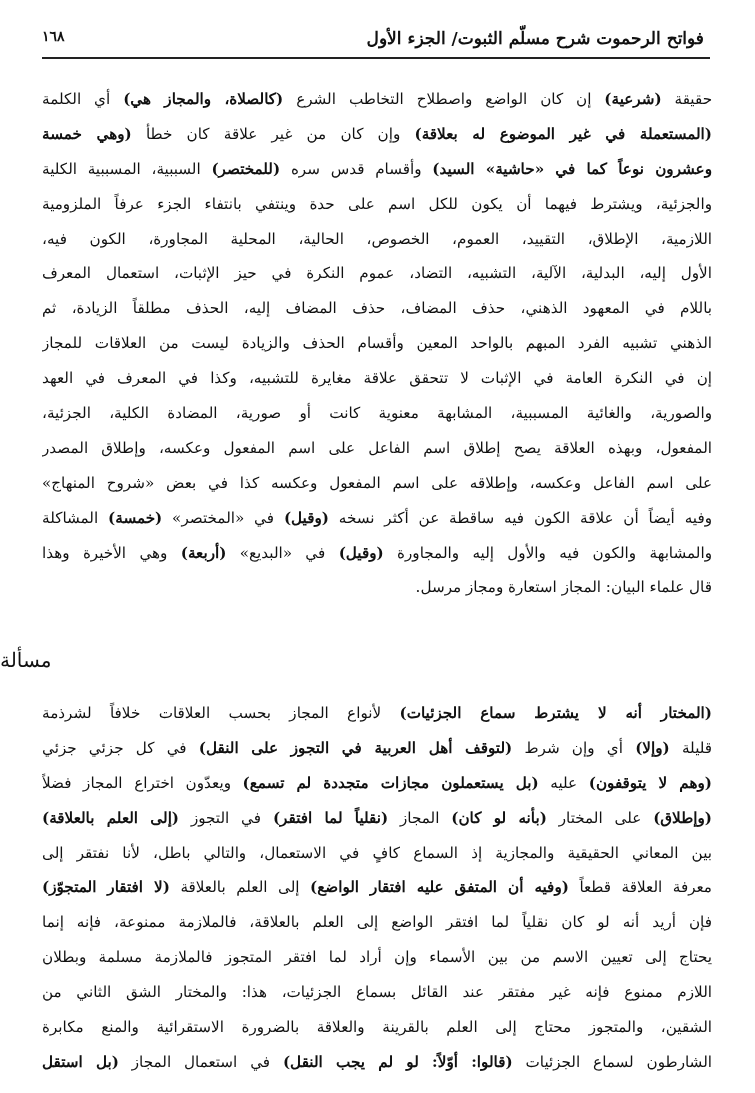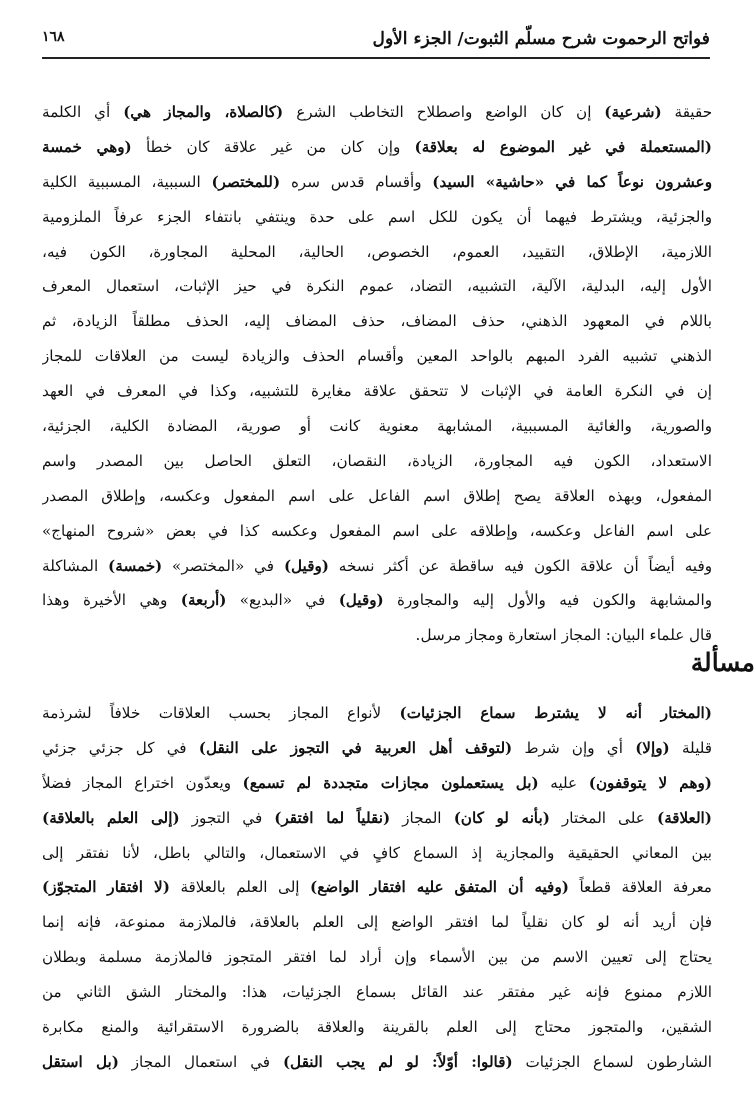--- a/index.html
+++ b/index.html
@@ -1,30 +1,30 @@
 <!DOCTYPE html>
 <html><head>
 <meta charset="utf-8">
 <style>
   html, body { margin: 0; padding: 0; background: #ffffff; }
   body { width: 755px; height: 1093px; position: relative; overflow: hidden; color: #111; }
   .page { position: absolute; left: 0; top: 0; width: 755px; height: 1093px; }
   .header { position: absolute; left: 42px; top: 24px; width: 668px; height: 32px; direction: rtl;
             font-family: "DejaVu Serif", serif; font-weight: bold; font-size: 17px; }
-  .header .title { position: absolute; right: 0; top: 4px; white-space: nowrap; }
+  .header .title { position: absolute; right: 6px; top: 4px; white-space: nowrap; }
   .header .pagenum { position: absolute; left: 0; top: 4px; font-size: 14px; }
   .rule { position: absolute; left: 42px; top: 57px; width: 668px; height: 2px; background: #222; }
   .body-text { position: absolute; left: 42px; width: 670px; direction: rtl;
                font-family: "DejaVu Serif", serif; font-size: 15.2px; line-height: 34.9px; }
   .line { display: block; height: 34.9px; white-space: nowrap; text-align: justify; text-align-last: justify; overflow: hidden; }
   .line.last { text-align-last: right; }
   .line span b, b { font-weight: bold; }
-  #para1 { top: 82px; margin-top: 13px; }
-  .section-heading { position: absolute; left: 0; width: 755px; top: 648px; text-align: right;
-                     font-family: "DejaVu Serif", serif; font-weight: bold; font-size: 25px; direction: rtl; }
+  #para1 { top: 82px; }
+  .section-heading { position: absolute; left: 0; width: 755px; top: 648px; text-align: left;
+                     font-family: "DejaVu Serif", serif; font-weight: normal; font-size: 20px; direction: rtl; }
   #para2 { top: 696px; }
 </style>
 </head>
 <body>
 
 <div class="page">
   <div class="header">
     <span class="title">فواتح الرحموت شرح مسلّم الثبوت/ الجزء الأول</span>
     <span class="pagenum">١٦٨</span>
   </div>
@@ -34,35 +34,34 @@
       <span class="line"><span>حقيقة </span><b>(شرعية)</b><span> إن كان الواضع واصطلاح التخاطب الشرع </span><b>(كالصلاة، والمجاز هي)</b><span> أي الكلمة</span></span>
       <span class="line"><b>(المستعملة في غير الموضوع له بعلاقة)</b><span> وإن كان من غير علاقة كان خطأ </span><b>(وهي خمسة</b></span>
       <span class="line"><b>وعشرون نوعاً كما في «حاشية» السيد)</b><span> وأقسام قدس سره </span><b>(للمختصر)</b><span> السببية، المسببية الكلية</span></span>
       <span class="line"><span>والجزئية، ويشترط فيهما أن يكون للكل اسم على حدة وينتفي بانتفاء الجزء عرفاً الملزومية</span></span>
       <span class="line"><span>اللازمية، الإطلاق، التقييد، العموم، الخصوص، الحالية، المحلية المجاورة، الكون فيه،</span></span>
       <span class="line"><span>الأول إليه، البدلية، الآلية، التشبيه، التضاد، عموم النكرة في حيز الإثبات، استعمال المعرف</span></span>
       <span class="line"><span>باللام في المعهود الذهني، حذف المضاف، حذف المضاف إليه، الحذف مطلقاً الزيادة، ثم</span></span>
       <span class="line"><span>الذهني تشبيه الفرد المبهم بالواحد المعين وأقسام الحذف والزيادة ليست من العلاقات للمجاز</span></span>
       <span class="line"><span>إن في النكرة العامة في الإثبات لا تتحقق علاقة مغايرة للتشبيه، وكذا في المعرف في العهد</span></span>
       <span class="line"><span>والصورية، والغائية المسببية، المشابهة معنوية كانت أو صورية، المضادة الكلية، الجزئية،</span></span>
-      <span class="line"><span>الاستعداد، الكون فيه المجاورة، الزيادة، النقصان، التعلق الحاصل بين المصدر واسم</span></span>
       <span class="line"><span>المفعول، وبهذه العلاقة يصح إطلاق اسم الفاعل على اسم المفعول وعكسه، وإطلاق المصدر</span></span>
       <span class="line"><span>على اسم الفاعل وعكسه، وإطلاقه على اسم المفعول وعكسه كذا في بعض «شروح المنهاج»</span></span>
       <span class="line"><span>وفيه أيضاً أن علاقة الكون فيه ساقطة عن أكثر نسخه </span><b>(وقيل)</b><span> في «المختصر» </span><b>(خمسة)</b><span> المشاكلة</span></span>
       <span class="line"><span>والمشابهة والكون فيه والأول إليه والمجاورة </span><b>(وقيل)</b><span> في «البديع» </span><b>(أربعة)</b><span> وهي الأخيرة وهذا</span></span>
       <span class="line last"><span>قال علماء البيان: المجاز استعارة ومجاز مرسل.</span></span>
     </div>
 
   <div class="section-heading">مسألة</div>
 
   <div class="body-text" id="para2">
       <span class="line"><b>(المختار أنه لا يشترط سماع الجزئيات)</b><span> لأنواع المجاز بحسب العلاقات خلافاً لشرذمة</span></span>
       <span class="line"><span>قليلة </span><b>(وإلا)</b><span> أي وإن شرط </span><b>(لتوقف أهل العربية في التجوز على النقل)</b><span> في كل جزئي جزئي</span></span>
       <span class="line"><b>(وهم لا يتوقفون)</b><span> عليه </span><b>(بل يستعملون مجازات متجددة لم تسمع)</b><span> ويعدّون اختراع المجاز فضلاً</span></span>
-      <span class="line"><b>(العلاقة)</b><span> على المختار </span><b>(بأنه لو كان)</b><span> المجاز </span><b>(نقلياً لما افتقر)</b><span> في التجوز </span><b>(إلى العلم بالعلاقة)</b></span>
+      <span class="line"><b>(وإطلاق)</b><span> على المختار </span><b>(بأنه لو كان)</b><span> المجاز </span><b>(نقلياً لما افتقر)</b><span> في التجوز </span><b>(إلى العلم بالعلاقة)</b></span>
       <span class="line"><span>بين المعاني الحقيقية والمجازية إذ السماع كافٍ في الاستعمال، والتالي باطل، لأنا نفتقر إلى</span></span>
       <span class="line"><span>معرفة العلاقة قطعاً </span><b>(وفيه أن المتفق عليه افتقار الواضع)</b><span> إلى العلم بالعلاقة </span><b>(لا افتقار المتجوّز)</b></span>
       <span class="line"><span>فإن أريد أنه لو كان نقلياً لما افتقر الواضع إلى العلم بالعلاقة، فالملازمة ممنوعة، فإنه إنما</span></span>
       <span class="line"><span>يحتاج إلى تعيين الاسم من بين الأسماء وإن أراد لما افتقر المتجوز فالملازمة مسلمة وبطلان</span></span>
       <span class="line"><span>اللازم ممنوع فإنه غير مفتقر عند القائل بسماع الجزئيات، هذا: والمختار الشق الثاني من</span></span>
       <span class="line"><span>الشقين، والمتجوز محتاج إلى العلم بالقرينة والعلاقة بالضرورة الاستقرائية والمنع مكابرة</span></span>
       <span class="line"><span>الشارطون لسماع الجزئيات </span><b>(قالوا: أوّلاً: لو لم يجب النقل)</b><span> في استعمال المجاز </span><b>(بل استقل</b></span>
     </div>
 </div>
 

